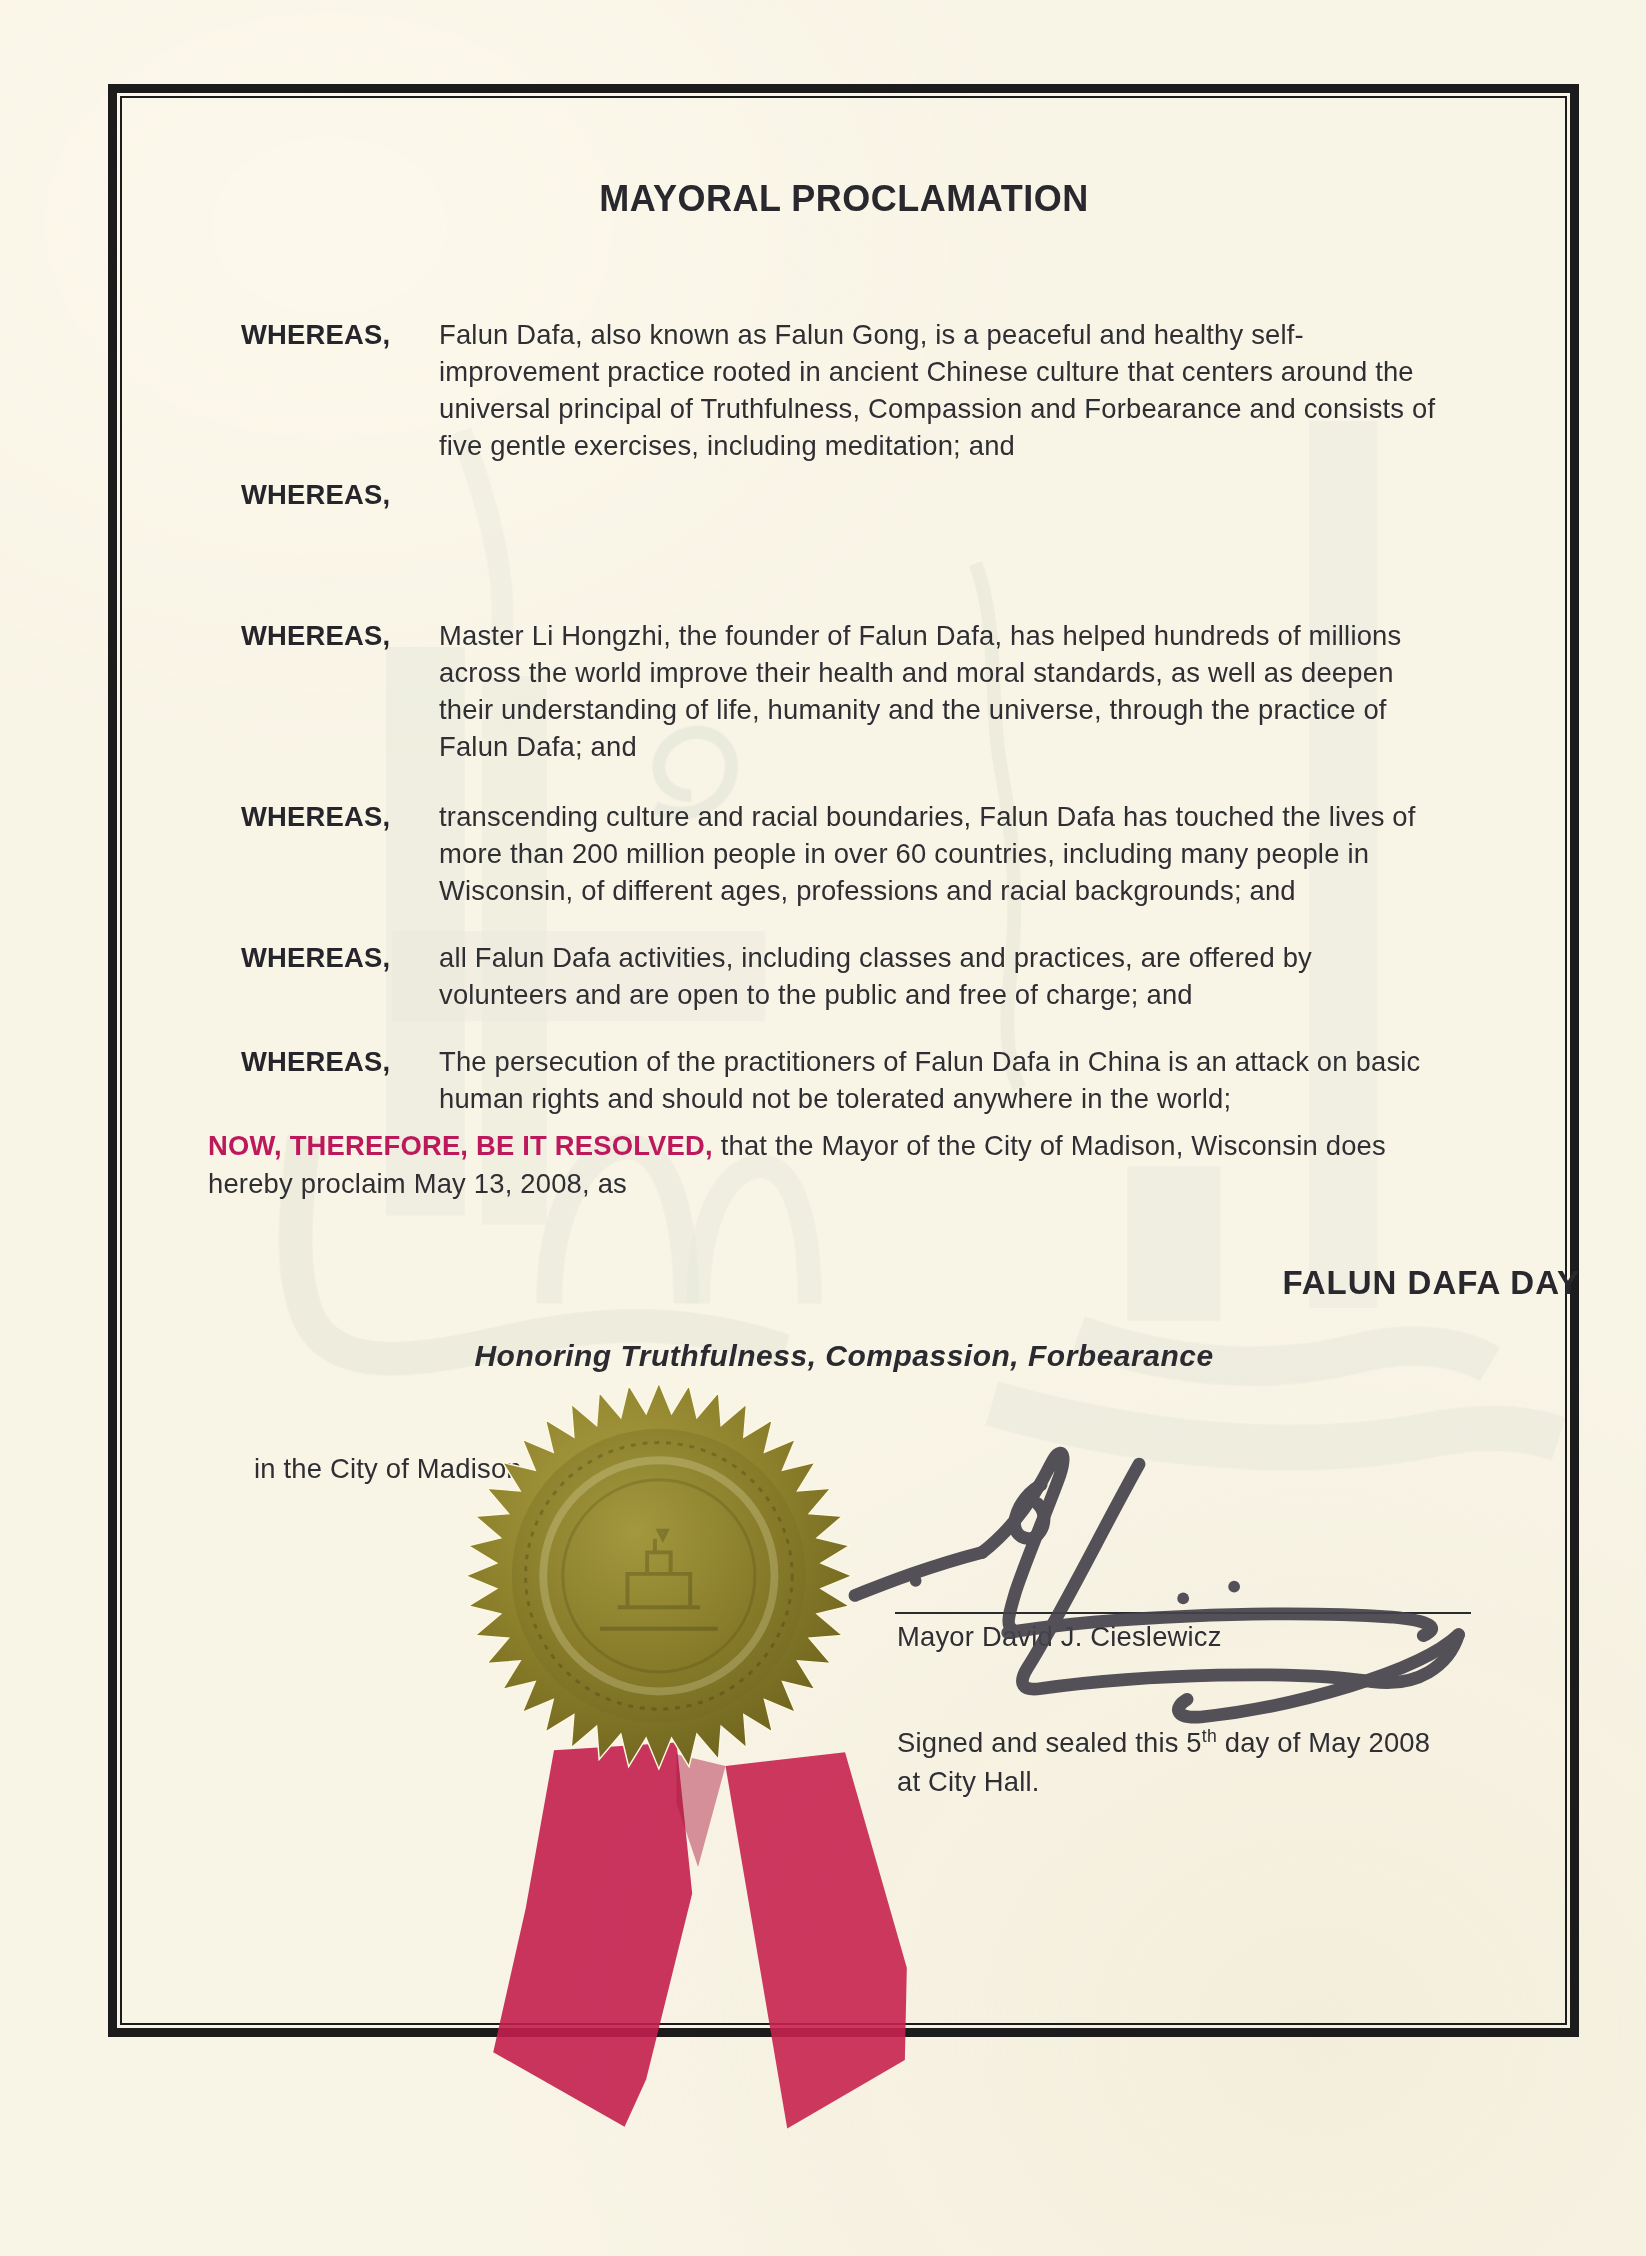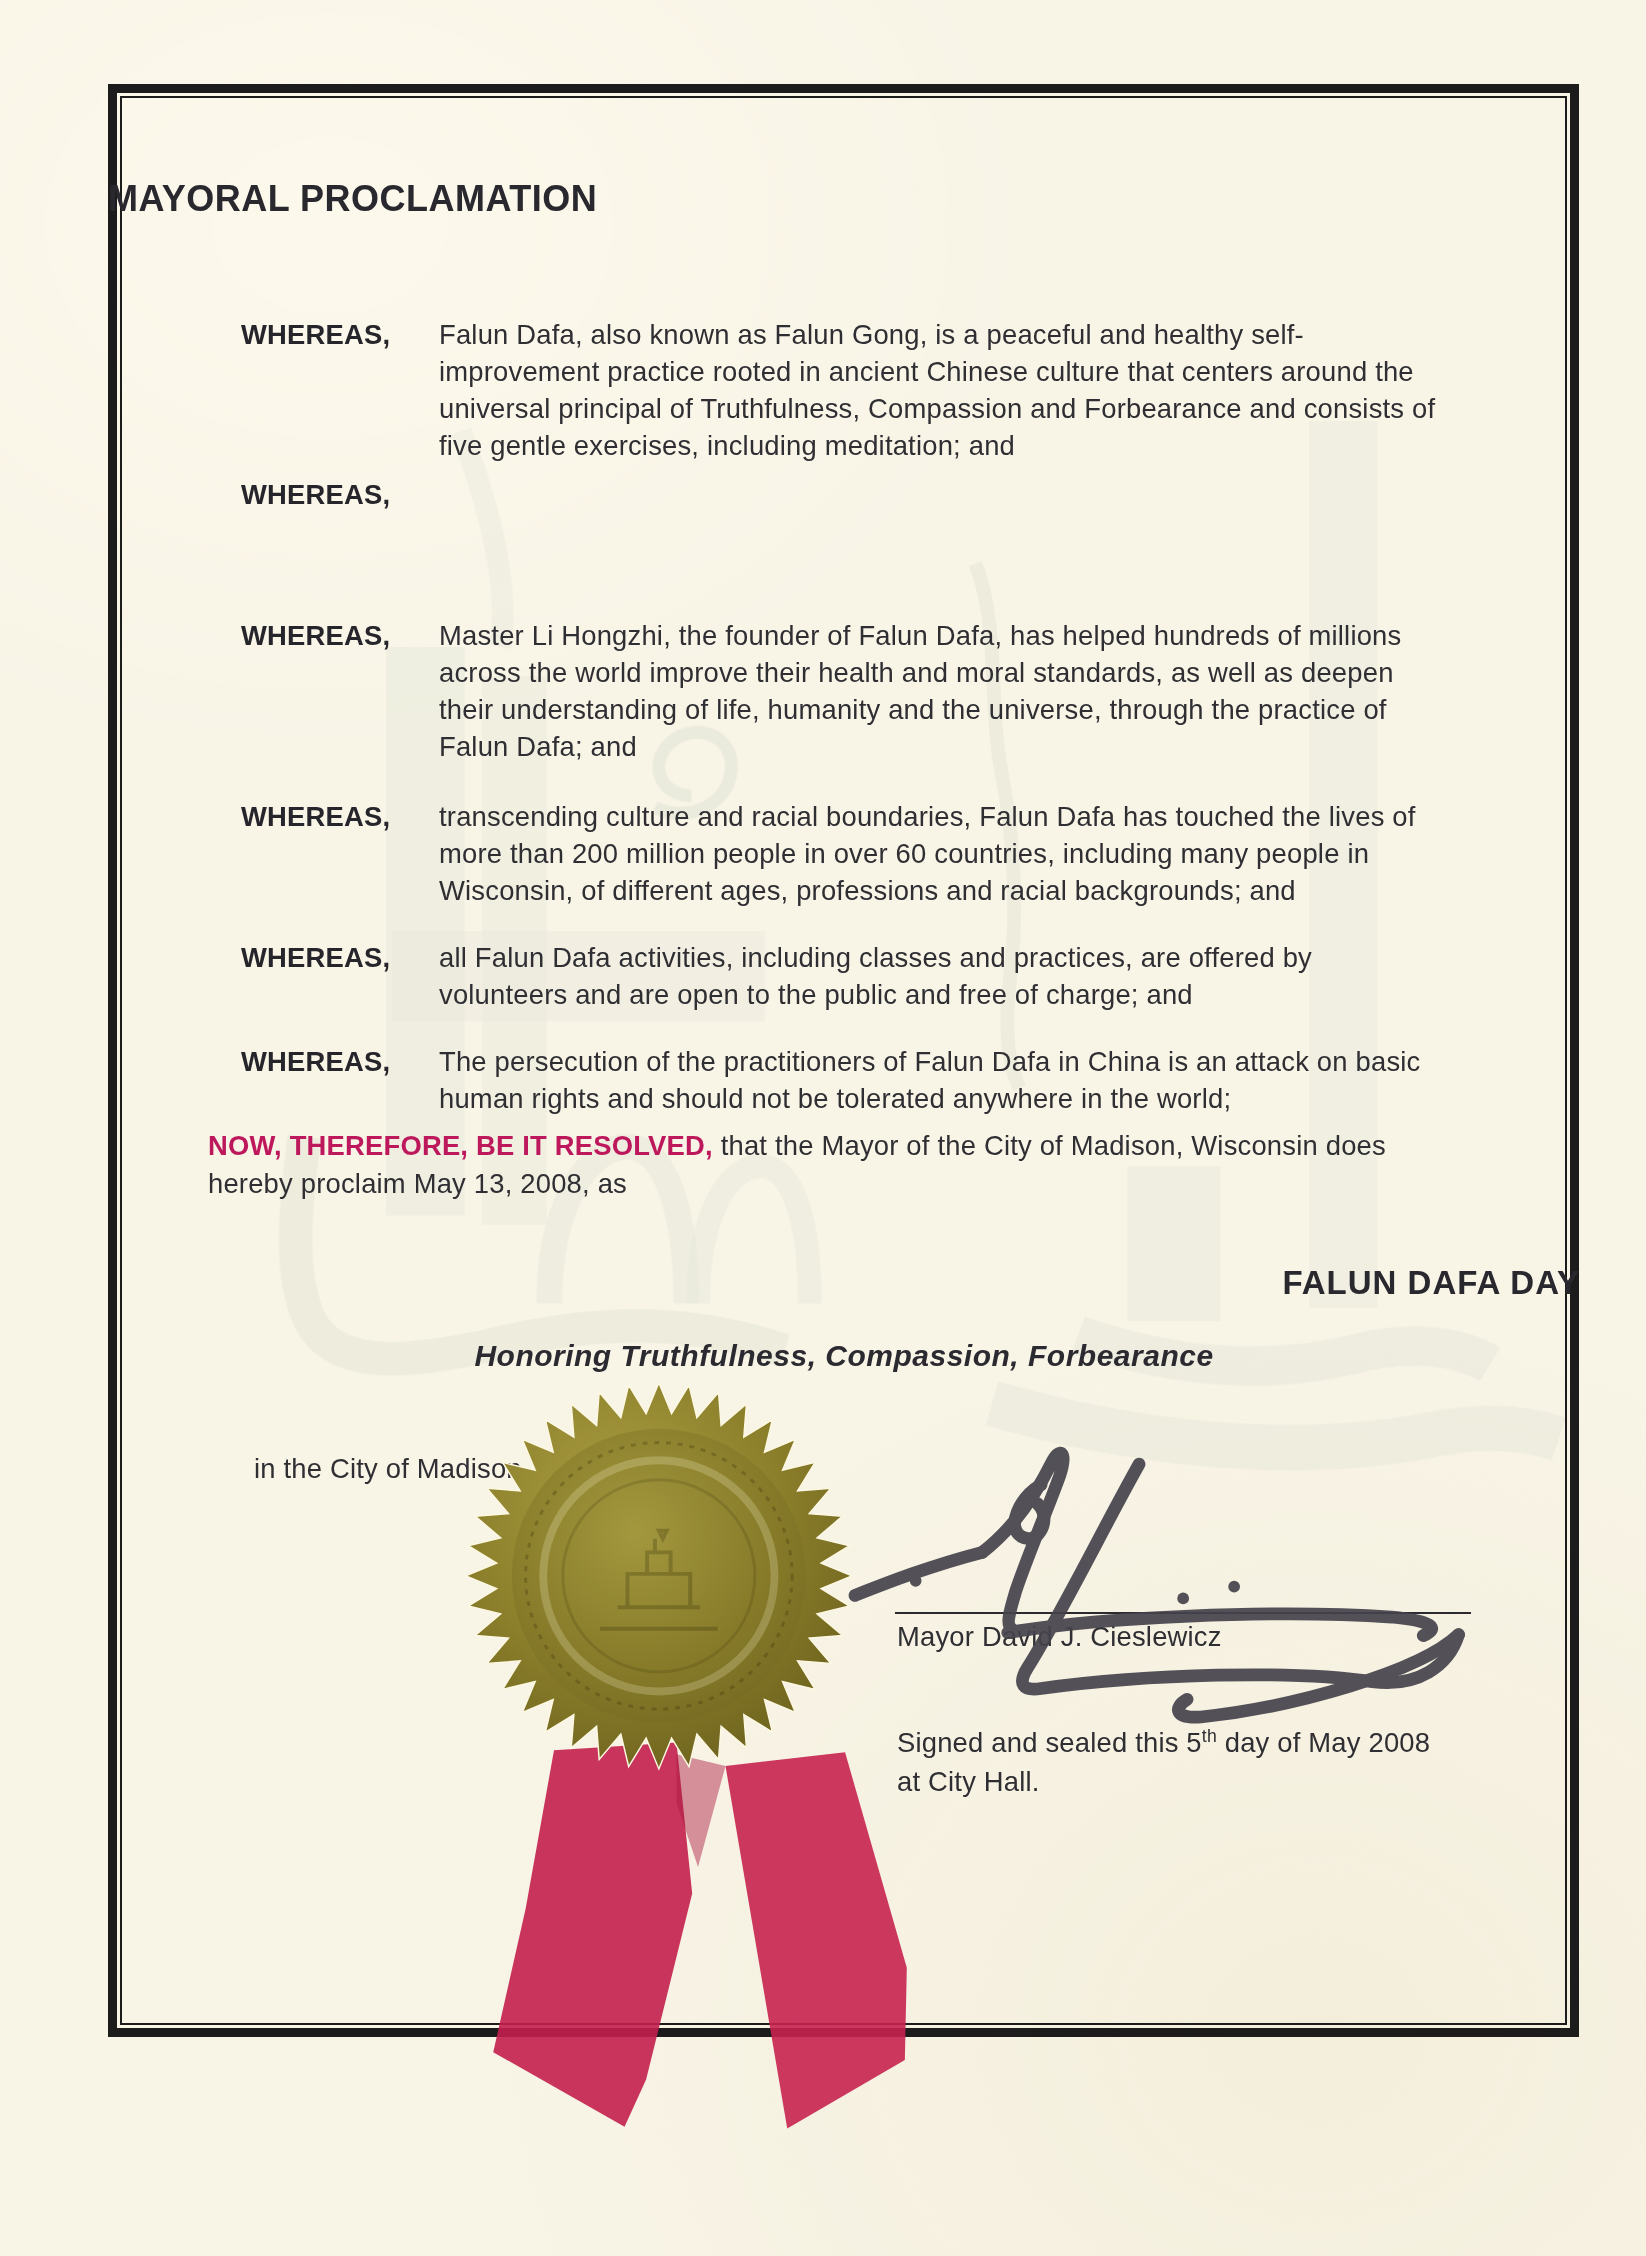--- a/index.html
+++ b/index.html
@@ -18,21 +18,21 @@
   #frame{
     position:absolute;left:108px;top:84px;width:1453px;height:1935px;
     border:9.8px solid #1d1c1c;z-index:2;
   }
   #frame-inner{
     position:absolute;left:2.9px;top:2.9px;right:2.9px;bottom:2.9px;
     border:2px solid #1d1c1c;
   }
   .textlayer{position:absolute;left:0;top:0;width:1647px;height:2256px;z-index:3;}
   #doc-title{
-    position:absolute;left:108px;top:178px;width:1472px;text-align:left;
+    position:absolute;left:108px;top:178px;width:1472px;text-align:center;
     font-size:36px;font-weight:bold;letter-spacing:0.5px;color:#29282e;
   }
   .clause{
     position:absolute;left:209px;width:1308px;
     display:grid;grid-template-columns:198px 1fr;
     font-size:27.4px;line-height:37px;letter-spacing:0.2px;margin-left:32px;
   }
   .clause .label{font-weight:bold;color:#26252b;}
   .clause .body{white-space:pre-line;}
   #clause-1{top:316px;} #clause-2{top:476px;} #clause-3{top:617px;}

